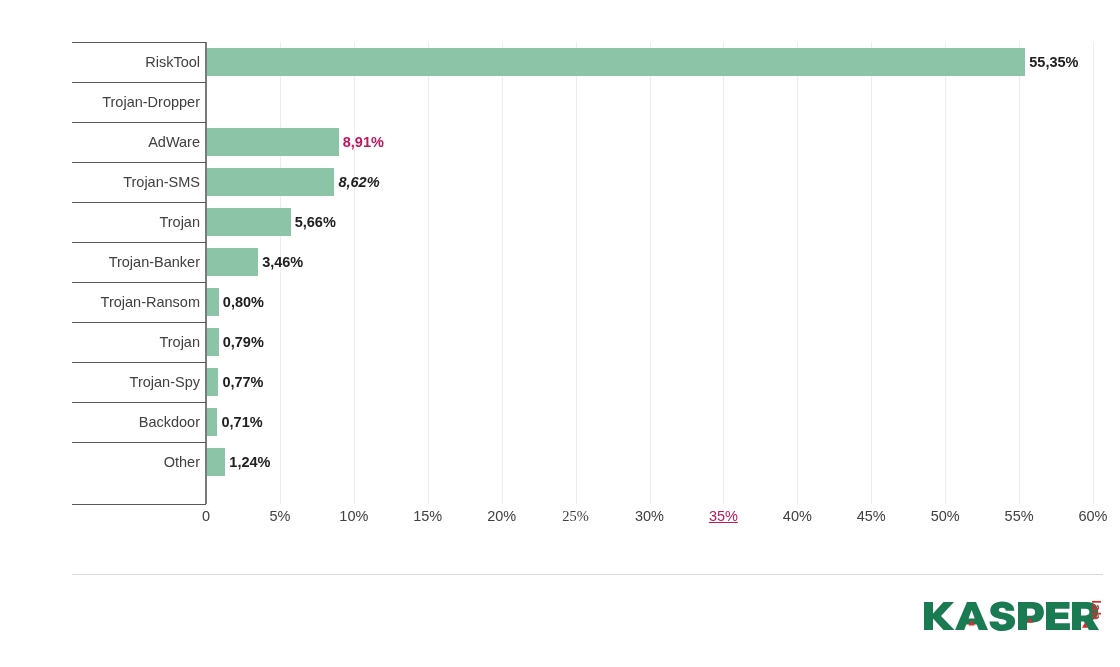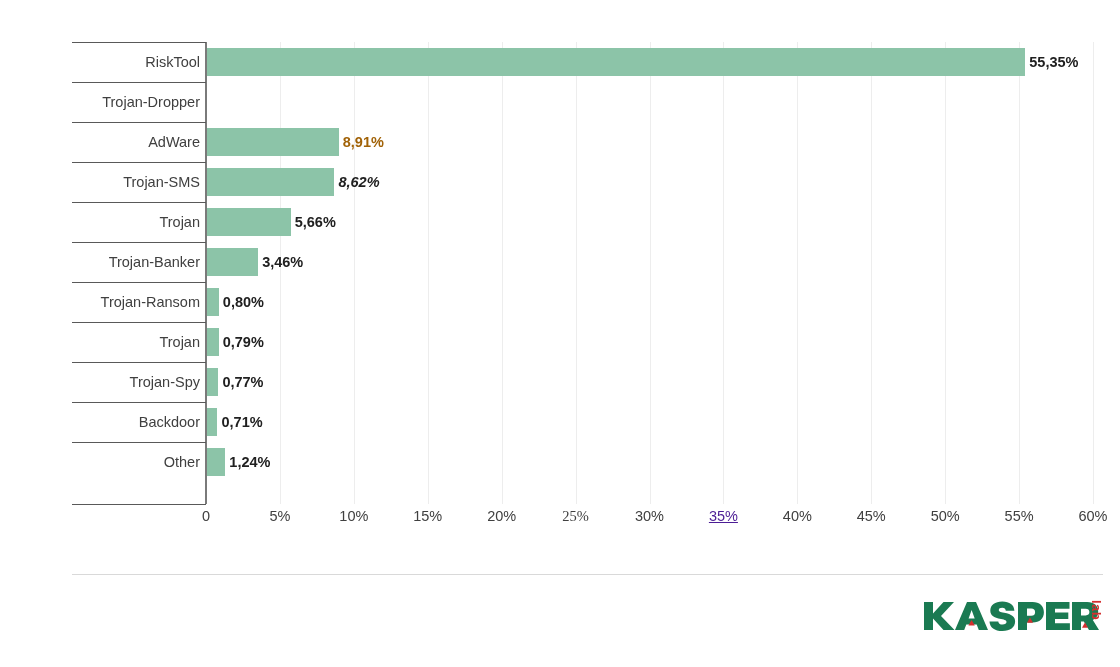--- a/index.html
+++ b/index.html
@@ -197,21 +197,21 @@
         </div>
         <div class="row">
           <div class="row-sep" style="background: rgb(89, 89, 89);"></div>
           <div class="row-label" style="color: rgb(64, 64, 64);">Trojan-Dropper</div>
         </div>
         <div class="row">
           <div class="row-sep" style="background: rgb(89, 89, 89);"></div>
           <div class="row-label" style="color: rgb(64, 64, 64);">AdWare</div>
           <div class="bar-track">
             <div class="bar" style="width: 131.72px; background: rgb(140, 196, 168);"></div>
-            <div class="bar-value" style="left: 131.72px; color: #a16207; text-align: right;">8,91%</div>
+            <div class="bar-value" style="left: 131.72px; color: #be185d; text-align: right;">8,91%</div>
           </div>
         </div>
         <div class="row">
           <div class="row-sep" style="background: rgb(89, 89, 89);"></div>
           <div class="row-label" style="color: rgb(64, 64, 64);">Trojan-SMS</div>
           <div class="bar-track">
             <div class="bar" style="width: 127.432px; background: rgb(140, 196, 168);"></div>
             <div class="bar-value" style="left: 127.432px; color: rgb(32, 32, 32); font-style: italic;">8,62%</div>
           </div>
         </div>
@@ -276,21 +276,21 @@
     <div class="bottom-sep"></div>
 
     <div class="x-ticks" id="x-ticks">
         <div class="x-tick" style="left: 176px; color: rgb(64, 64, 64);">0</div>
         <div class="x-tick" style="left: 249.917px; color: rgb(64, 64, 64);">5%</div>
         <div class="x-tick" style="left: 323.833px; color: rgb(64, 64, 64);">10%</div>
         <div class="x-tick" style="left: 397.75px; color: rgb(64, 64, 64);">15%</div>
         <div class="x-tick" style="left: 471.667px; color: rgb(64, 64, 64); text-align: right;">20%</div>
         <div class="x-tick" style="left: 545.583px; color: rgb(64, 64, 64); font-family: Liberation Serif, serif;">25%</div>
         <div class="x-tick" style="left: 619.5px; color: rgb(64, 64, 64);">30%</div>
-        <div class="x-tick" style="left: 693.417px; color: #4c1d95; text-decoration: underline;">35%</div>
+        <div class="x-tick" style="left: 693.417px; color: #be185d; text-decoration: underline;">35%</div>
         <div class="x-tick" style="left: 767.333px; color: rgb(64, 64, 64);">40%</div>
         <div class="x-tick" style="left: 841.25px; color: rgb(64, 64, 64);">45%</div>
         <div class="x-tick" style="left: 915.167px; color: rgb(64, 64, 64);">50%</div>
         <div class="x-tick" style="left: 989.083px; color: rgb(64, 64, 64);">55%</div>
         <div class="x-tick" style="left: 1063px; color: rgb(64, 64, 64);">60%</div>
       </div>
 
   </div>
 
   <div class="footer-divider" style="background: rgb(217, 217, 217);"></div>

